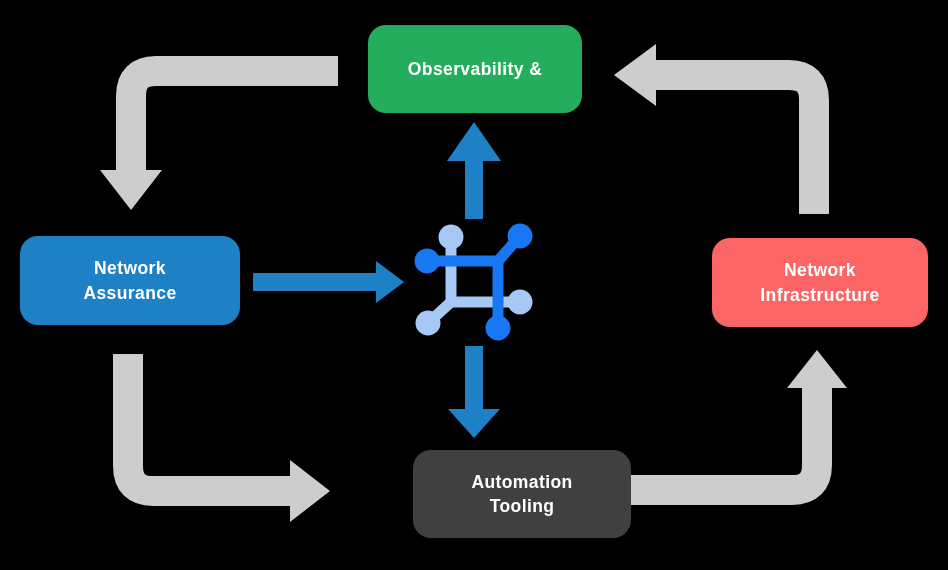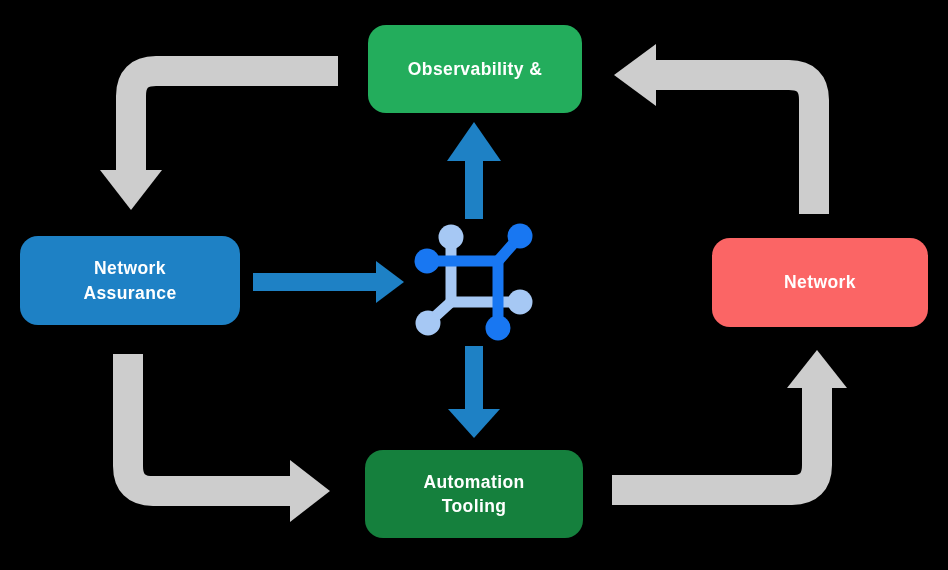--- a/index.html
+++ b/index.html
@@ -110,20 +110,21 @@
     <span>Observability &amp;</span>
   </div>
 
   <div class="node" id="node-operations" style="background-color: rgb(30, 129, 197); color: rgb(255, 255, 255);">
     <span>Network</span>
     <span>Assurance</span>
   </div>
 
   <div class="node" id="node-infrastructure" style="background-color: rgb(251, 101, 101); color: rgb(255, 255, 255);">
     <span>Network</span>
+    <span>Infrastructure</span>
   </div>
 
-  <div class="node" id="node-automation" style="background-color: #15803d; color: rgb(255, 255, 255);">
+  <div class="node" id="node-automation" style="background-color: #404040; color: rgb(255, 255, 255); margin-left: 48px;">
     <span>Automation</span>
     <span>Tooling</span>
   </div>
 
 </div>
 
 </body></html>

